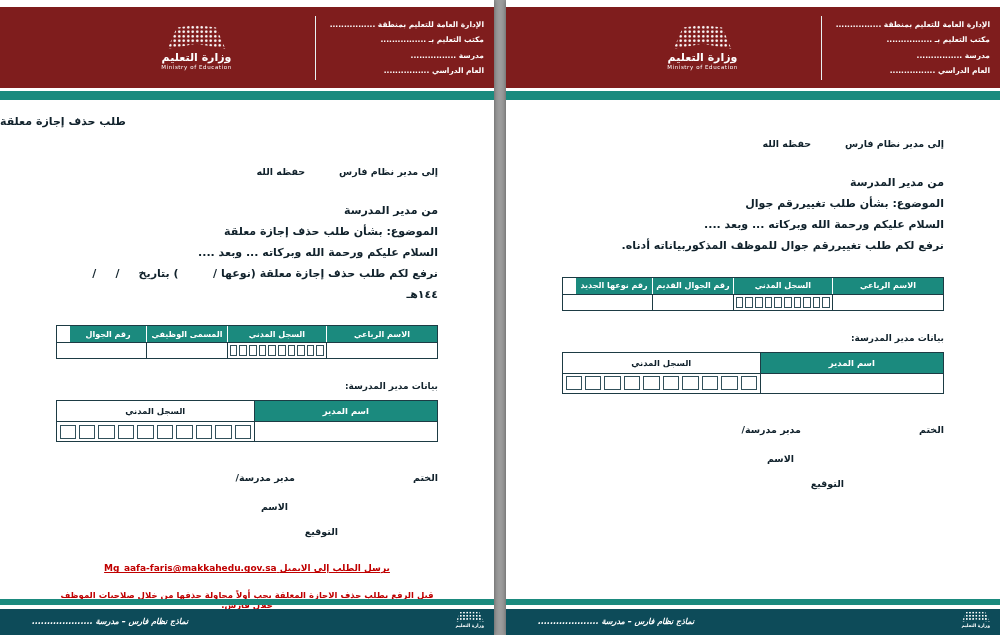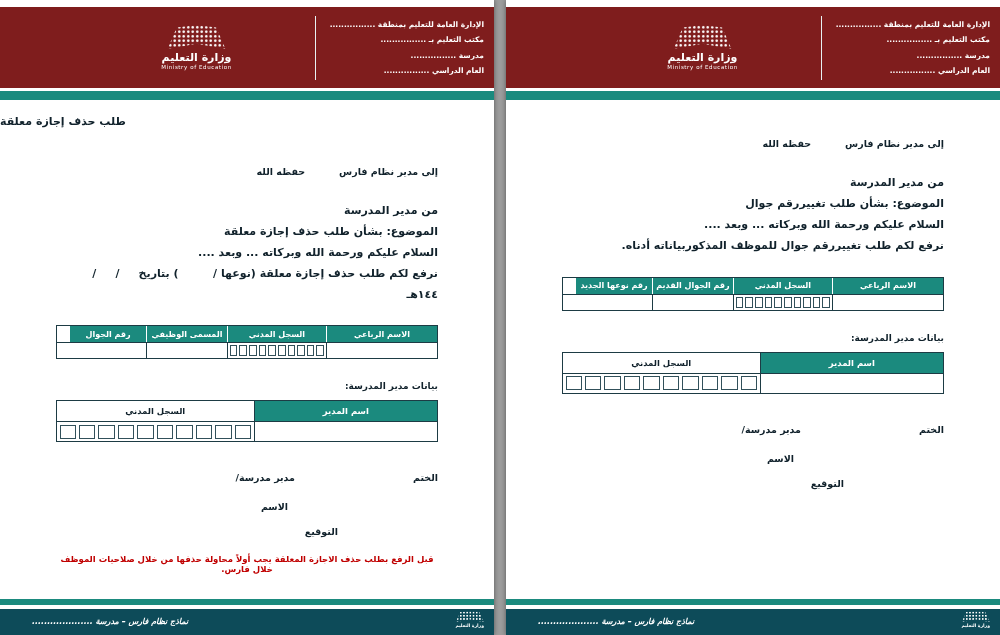--- a/index.html
+++ b/index.html
@@ -160,20 +160,24 @@
         </div>
       </div>
 
       <div class="stamp-row">
         <span>الختم</span>
         <span class="principal">مدير مدرسة/</span>
       </div>
       <div class="name-label">الاسم</div>
       <div class="sig-label">التوقيع</div>
 
+      <div class="email-line">
+        <span>يرسل الطلب إلى الايميل</span>
+        <span class="em">Mg_aafa-faris@makkahedu.gov.sa</span>
+      </div>
       <div class="warning">قبل الرفع بطلب حذف الاجازة المعلقة يجب أولاً محاولة حذفها من خلال صلاحيات الموظف خلال فارس.</div>
     </div>
 
     <div class="foot-teal"></div>
     <div class="foot-band">
       <div class="foot-text">نماذج نظام فارس – مدرسة ....................</div>
       <div class="foot-logo">
         <div class="foot-logo-dots"></div>
         <div class="foot-logo-ar">وزارة التعليم</div>
       </div>

